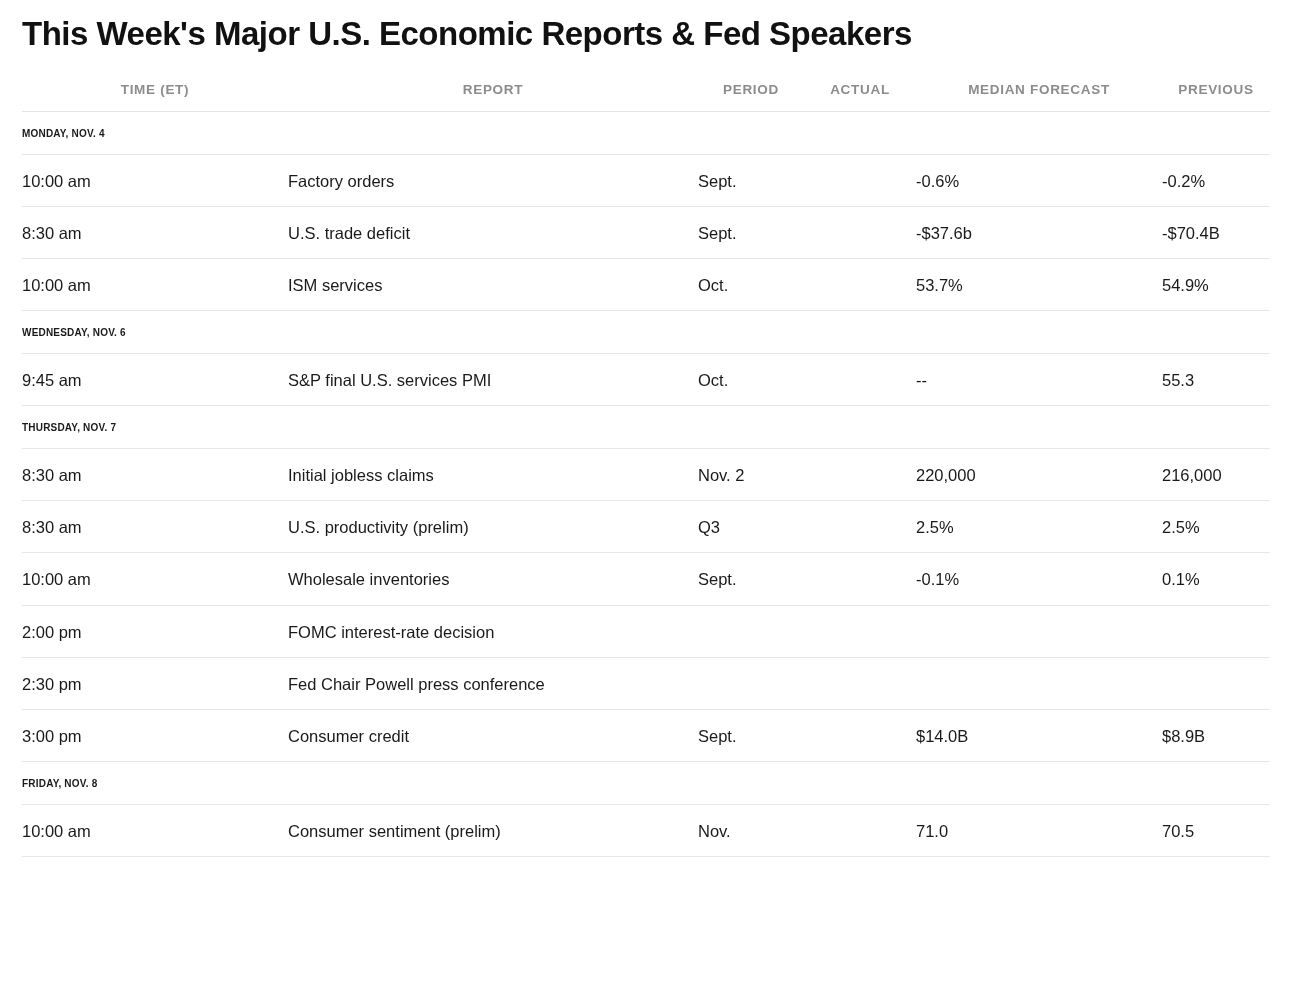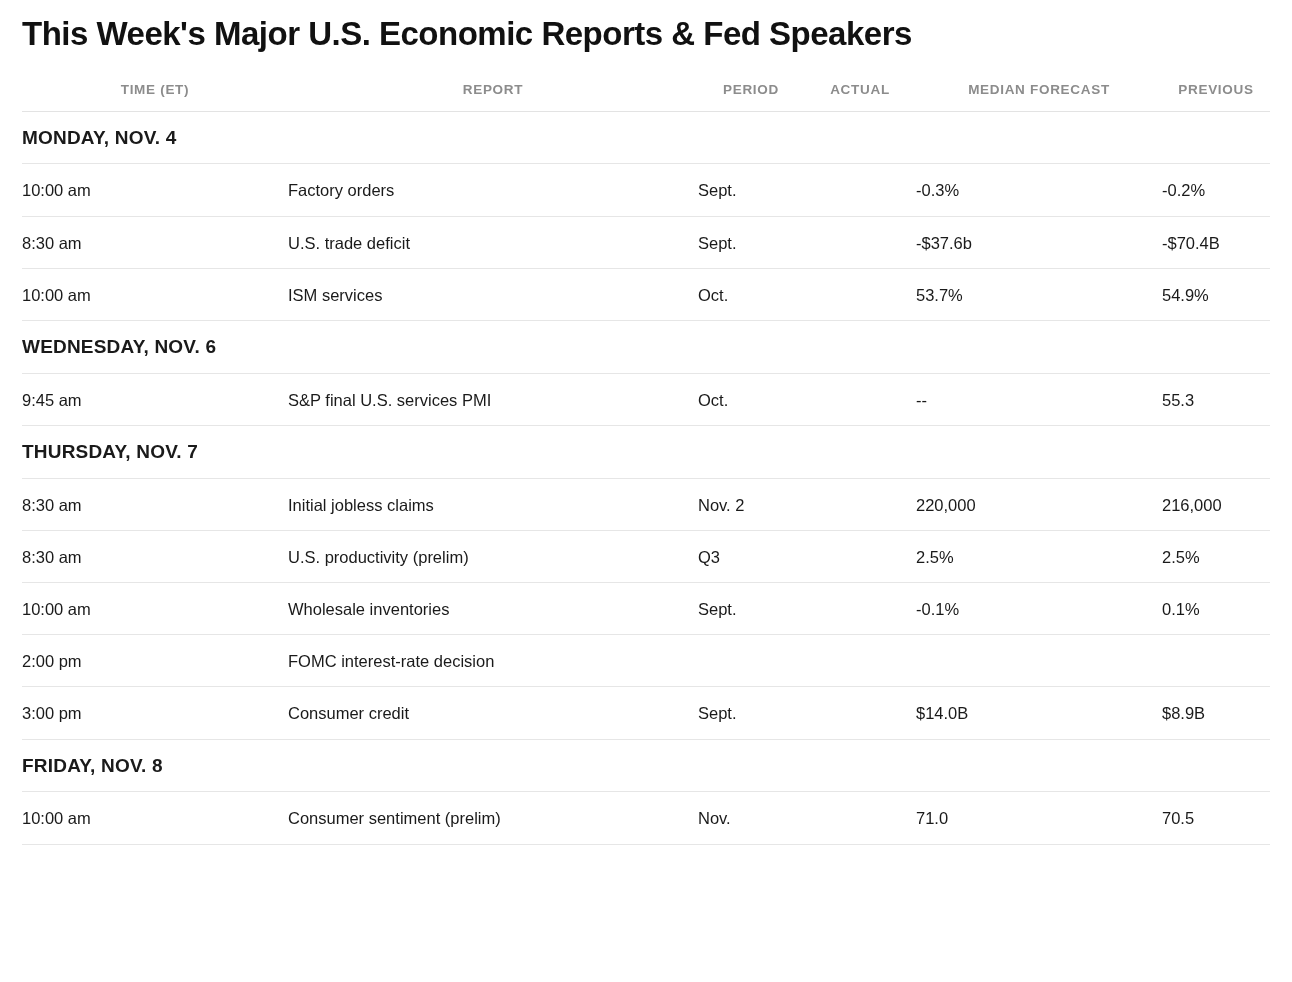--- a/index.html
+++ b/index.html
@@ -51,21 +51,21 @@
   }
   tbody td {
     font-size: 16.5px;
     color: #1a1a1a;
     padding: 17px 0 16px 0;
     border-bottom: 1px solid #e6e6e6;
     vertical-align: middle;
     line-height: 1.1;
   }
   tr.day-row td {
-    font-size: 19px;
+    font-size: 10px;
     font-weight: bold;
     letter-spacing: 0.2px;
     color: #1a1a1a;
     text-transform: uppercase;
     padding: 16px 0 15px 0;
     margin-top: 36px;
   }
   tr.last-row td {
     border-bottom: 1px solid #e6e6e6;
   }
@@ -98,21 +98,21 @@
     </thead>
     <tbody id="table-body">
         <tr class="day-row">
           <td colspan="6">MONDAY, NOV. 4</td>
         </tr>
         <tr>
           <td>10:00 am</td>
           <td>Factory orders</td>
           <td>Sept.</td>
           <td></td>
-          <td>-0.3%</td>
+          <td>-0.6%</td>
           <td>-0.2%</td>
         </tr>
         <tr>
           <td>8:30 am</td>
           <td>U.S. trade deficit</td>
           <td>Sept.</td>
           <td></td>
           <td>-$37.6b</td>
           <td>-$70.4B</td>
         </tr>
@@ -164,20 +164,28 @@
         </tr>
         <tr>
           <td>2:00 pm</td>
           <td>FOMC interest-rate decision</td>
           <td></td>
           <td></td>
           <td></td>
           <td></td>
         </tr>
         <tr>
+          <td>2:30 pm</td>
+          <td>Fed Chair Powell press conference</td>
+          <td></td>
+          <td></td>
+          <td></td>
+          <td></td>
+        </tr>
+        <tr>
           <td>3:00 pm</td>
           <td>Consumer credit</td>
           <td>Sept.</td>
           <td></td>
           <td>$14.0B</td>
           <td>$8.9B</td>
         </tr>
         <tr class="day-row">
           <td colspan="6">FRIDAY, NOV. 8</td>
         </tr>

